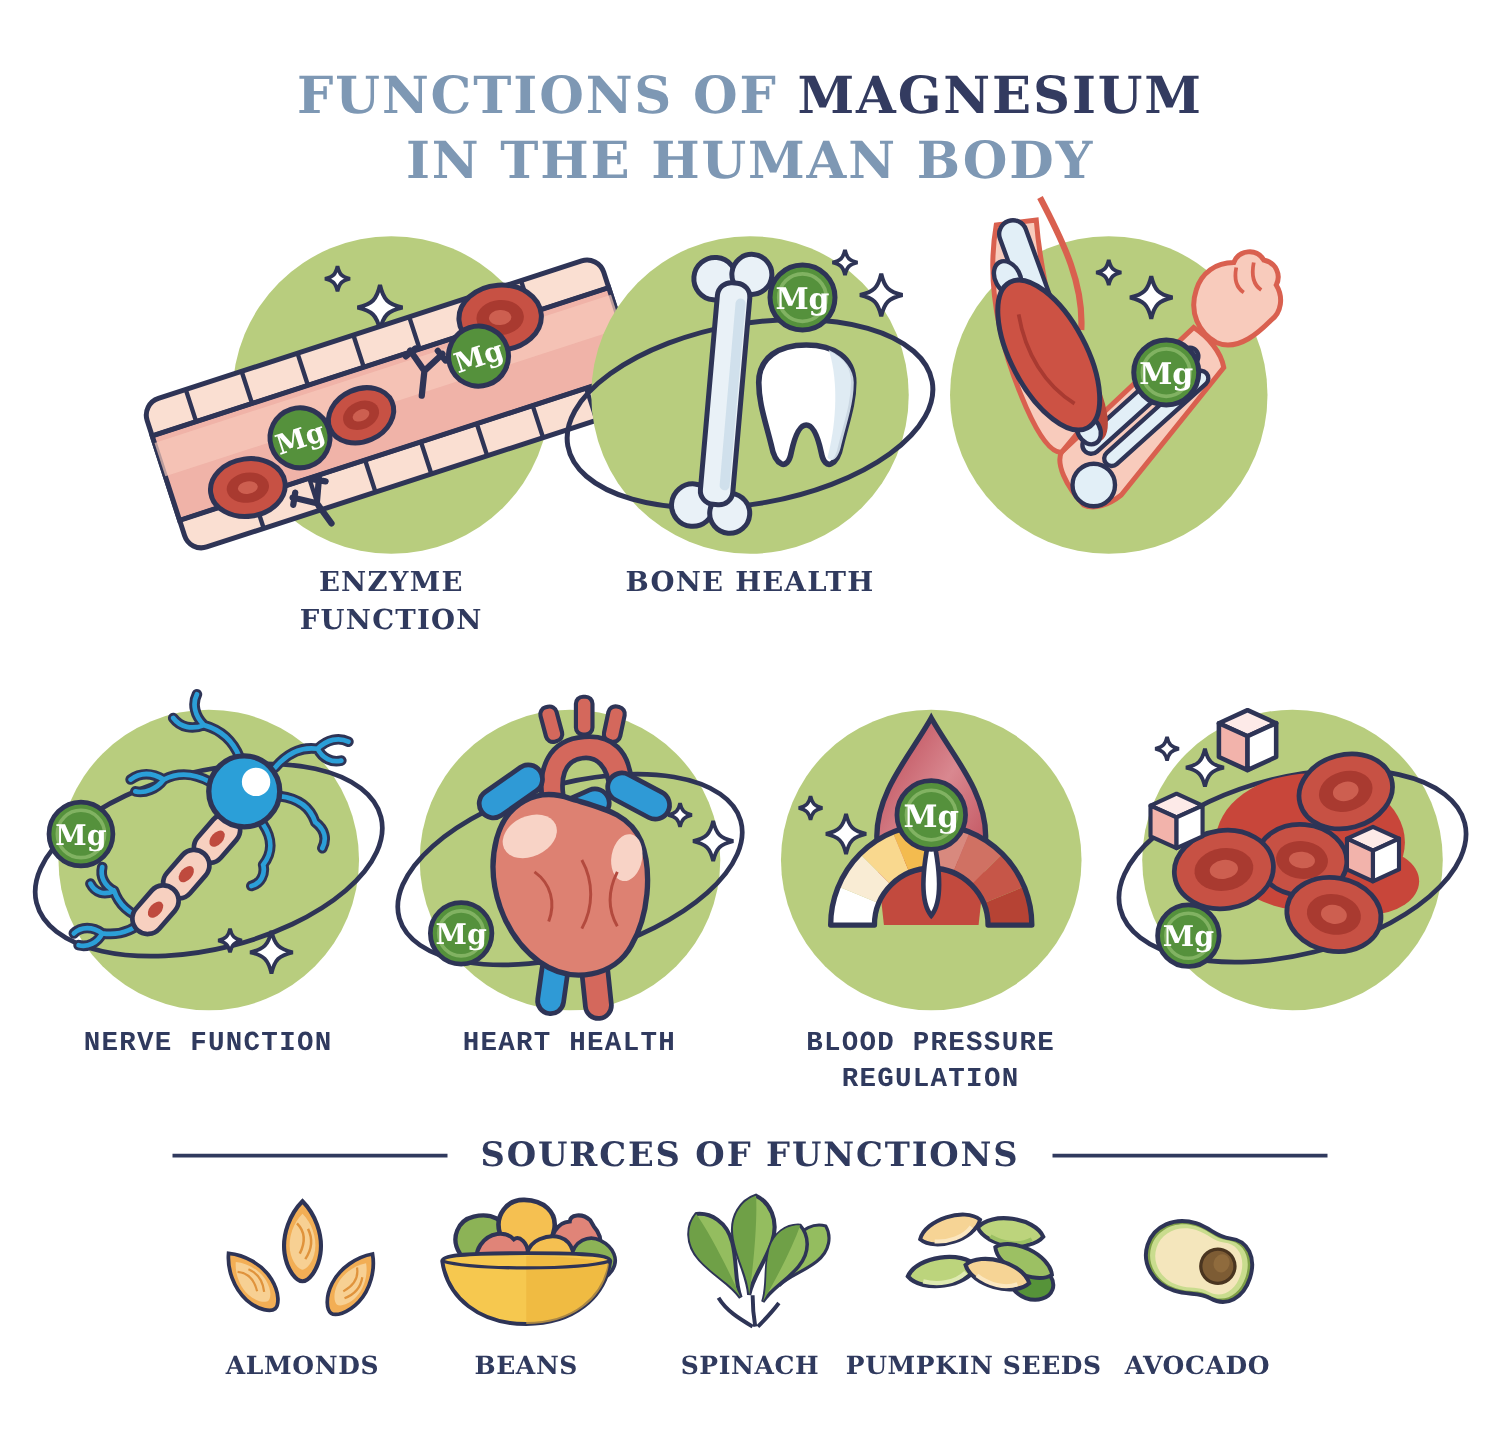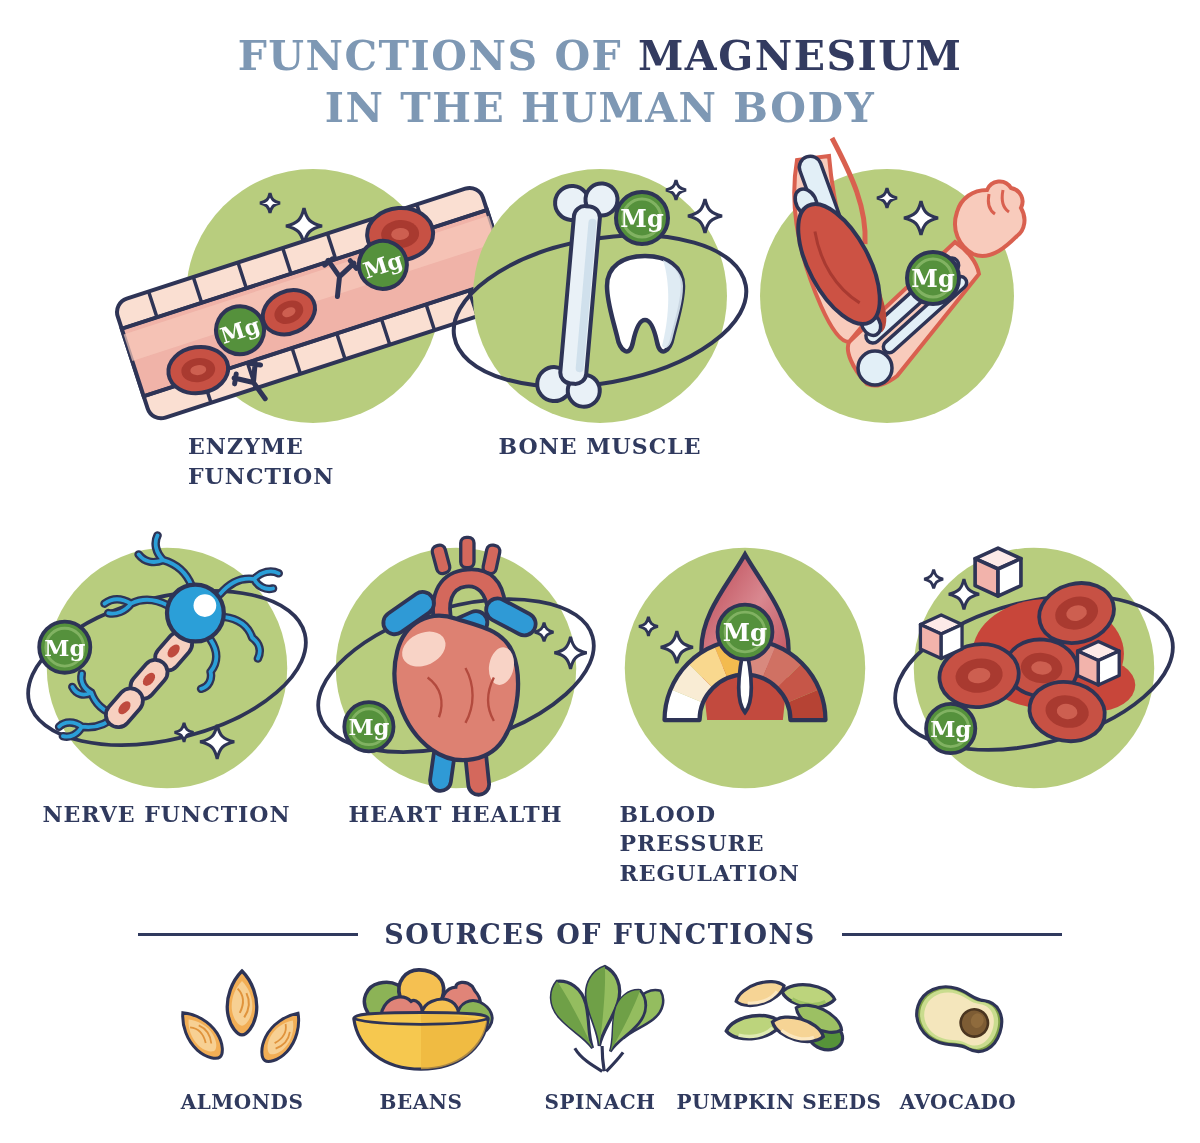--- a/index.html
+++ b/index.html
@@ -1,36 +1,36 @@
 <!DOCTYPE html>
 <html><head>
 <meta charset="utf-8">
 <style>
   html,body{margin:0;padding:0;background:#ffffff;}
   body{
     width:1200px;height:1143px;position:relative;overflow:hidden;
     font-family:"DejaVu Serif","Liberation Serif",serif;
     -webkit-font-smoothing:antialiased;
   }
-  .title{padding-top:30px;text-align:center;font-weight:bold;
+  .title{padding-top:50px;text-align:center;font-weight:bold;
     font-size:41px;line-height:1.27;letter-spacing:1.5px;}
   .title .light{color:#7e98b4;}
   .title .accent{color:#333b60;}
   .row{display:flex;justify-content:center;align-items:flex-start;}
   .row1{margin-top:12px;}
   .row2{margin-top:34px;}
   .func-card{display:flex;flex-direction:column;align-items:center;}
   .row1 .func-card{width:287px;}
   .row2 .func-card{width:289px;}
   .func-card svg{overflow:visible;display:block;}
   .row1 .func-card svg{width:300px;height:300px;}
   .row2 .func-card svg{width:284px;height:284px;}
   .func-label{margin-top:-14px;font-weight:bold;font-size:22px;color:#303a5e;
-    letter-spacing:1px;max-width:250px;line-height:1.35;}
-  .row2 .func-label{margin-top:-10px;}
+    text-align:center;letter-spacing:1px;max-width:250px;line-height:1.35;}
+  .row2 .func-label{margin-top:-10px;font-family:Liberation Mono, monospace;}
   .sources-header{display:flex;align-items:center;margin:30px 138px 0 138px;}
   .sources-header .line{flex:1;height:3px;background:#303a5e;}
   .sources-title{font-weight:bold;font-size:27px;color:#303a5e;letter-spacing:1.5px;
     padding:0 26px;white-space:nowrap;}
   .row3{margin-top:10px;}
   .food-card{width:179px;display:flex;flex-direction:column;align-items:center;}
   .food-card svg{width:168px;height:126px;overflow:visible;display:block;}
   .food-label{margin-top:4px;font-weight:bold;font-size:20px;color:#303a5e;
     letter-spacing:0.5px;text-align:center;white-space:nowrap;}
   svg text{font-family:"DejaVu Serif","Liberation Serif",serif;}
@@ -106,21 +106,21 @@
         <path d="M18,-58 C31,-52 38,-42 38,-32 C38,-16 33,-2 28,18 C26,28 21,33 17,28 C23,6 27,-30 18,-58 Z" fill="#dce9f2" opacity="0.9"></path>
       </g>
       <g transform="translate(192,72)">
         <circle r="26" fill="#55913c" stroke="#2e3456" stroke-width="4"></circle>
         <circle r="19" fill="none" stroke="#8cba6b" stroke-width="3" opacity="0.8"></circle>
         <text y="9" text-anchor="middle" font-size="24" font-weight="bold" fill="#fff">Mg</text>
       </g>
       <path d="M0,-10 C1.5,-3.5 3.5,-1.5 10,0 C3.5,1.5 1.5,3.5 0,10 C-1.5,3.5 -3.5,1.5 -10,0 C-3.5,-1.5 -1.5,-3.5 0,-10 Z" transform="translate(226,44)" fill="#fff" stroke="#2e3456" stroke-width="3"></path>
       <path d="M0,-10 C1.5,-3.5 3.5,-1.5 10,0 C3.5,1.5 1.5,3.5 0,10 C-1.5,3.5 -3.5,1.5 -10,0 C-3.5,-1.5 -1.5,-3.5 0,-10 Z" transform="translate(255,70) scale(1.7)" fill="#fff" stroke="#2e3456" stroke-width="1.9"></path>
     </svg>
-    <div class="func-label">BONE MUSCLE</div>
+    <div class="func-label">BONE HEALTH</div>
   </div>
 
   <div class="func-card">
     <svg viewBox="0 0 300 300">
       <circle cx="150" cy="150" r="127" fill="#b8cd7e"></circle>
       <path d="M95,-8 C115,30 130,62 128,98" fill="none" stroke="#d9604f" stroke-width="5"></path>
       <g>
         <path d="M130,238 C115,222 108,205 112,196 L218,96 C230,104 240,116 242,128 L160,230 C150,238 138,242 130,238 Z" fill="#f8cbbc" stroke="#d9604f" stroke-width="4"></path>
         <path d="M236,108 C222,100 214,84 220,66 C224,52 236,44 250,44 C254,34 268,32 274,42 C284,44 288,54 284,62 C290,72 288,84 280,90 C272,98 254,116 236,108 Z" fill="#f8cbbc" stroke="#d9604f" stroke-width="4"></path>
         <path d="M252,48 C250,58 252,64 258,68 M266,44 C264,54 266,62 272,66" fill="none" stroke="#d9604f" stroke-width="3"></path>

